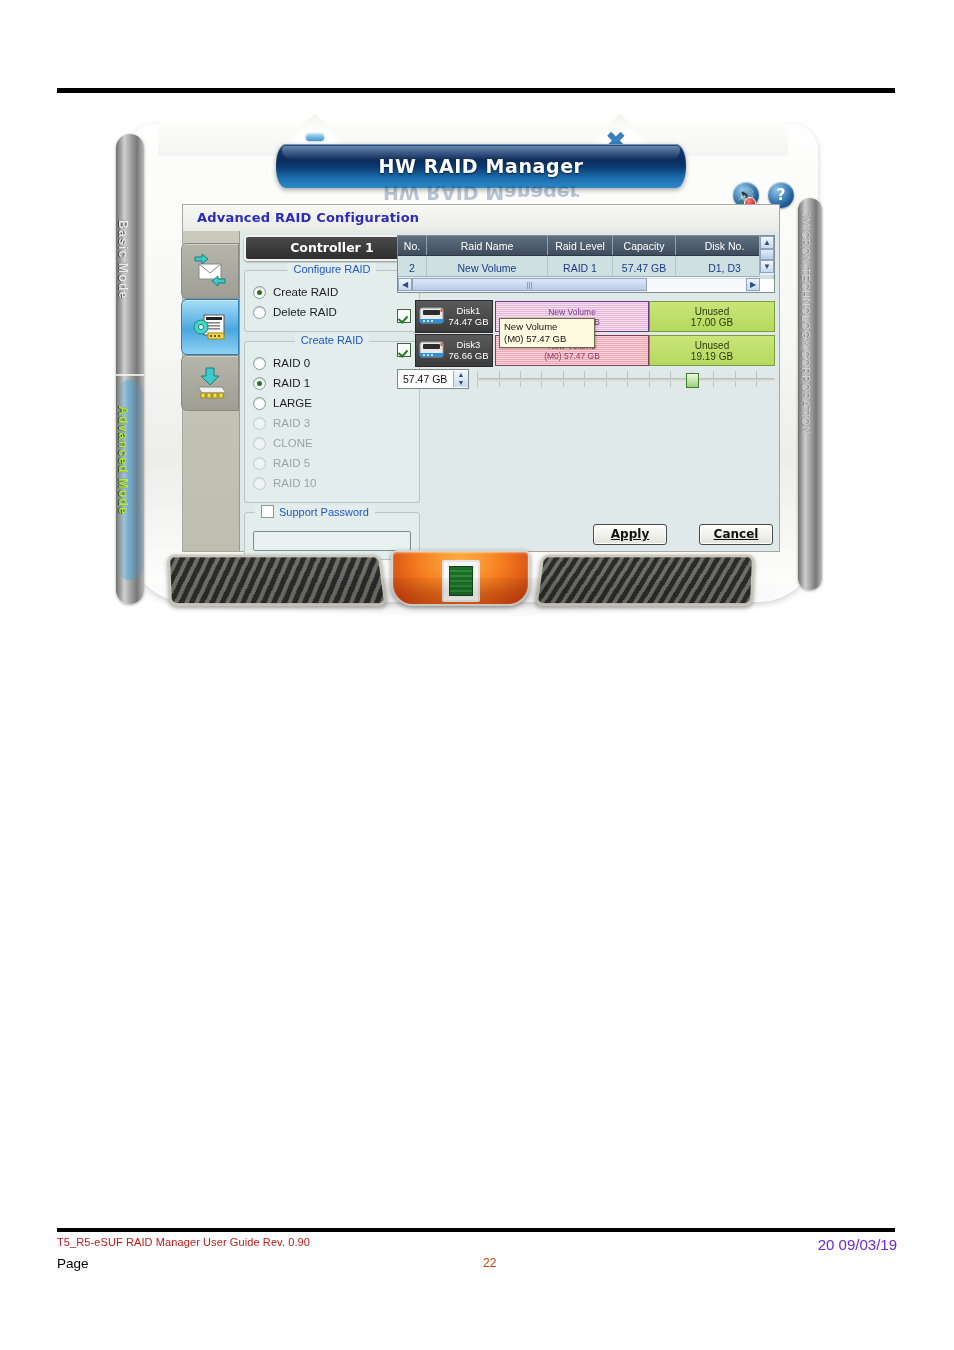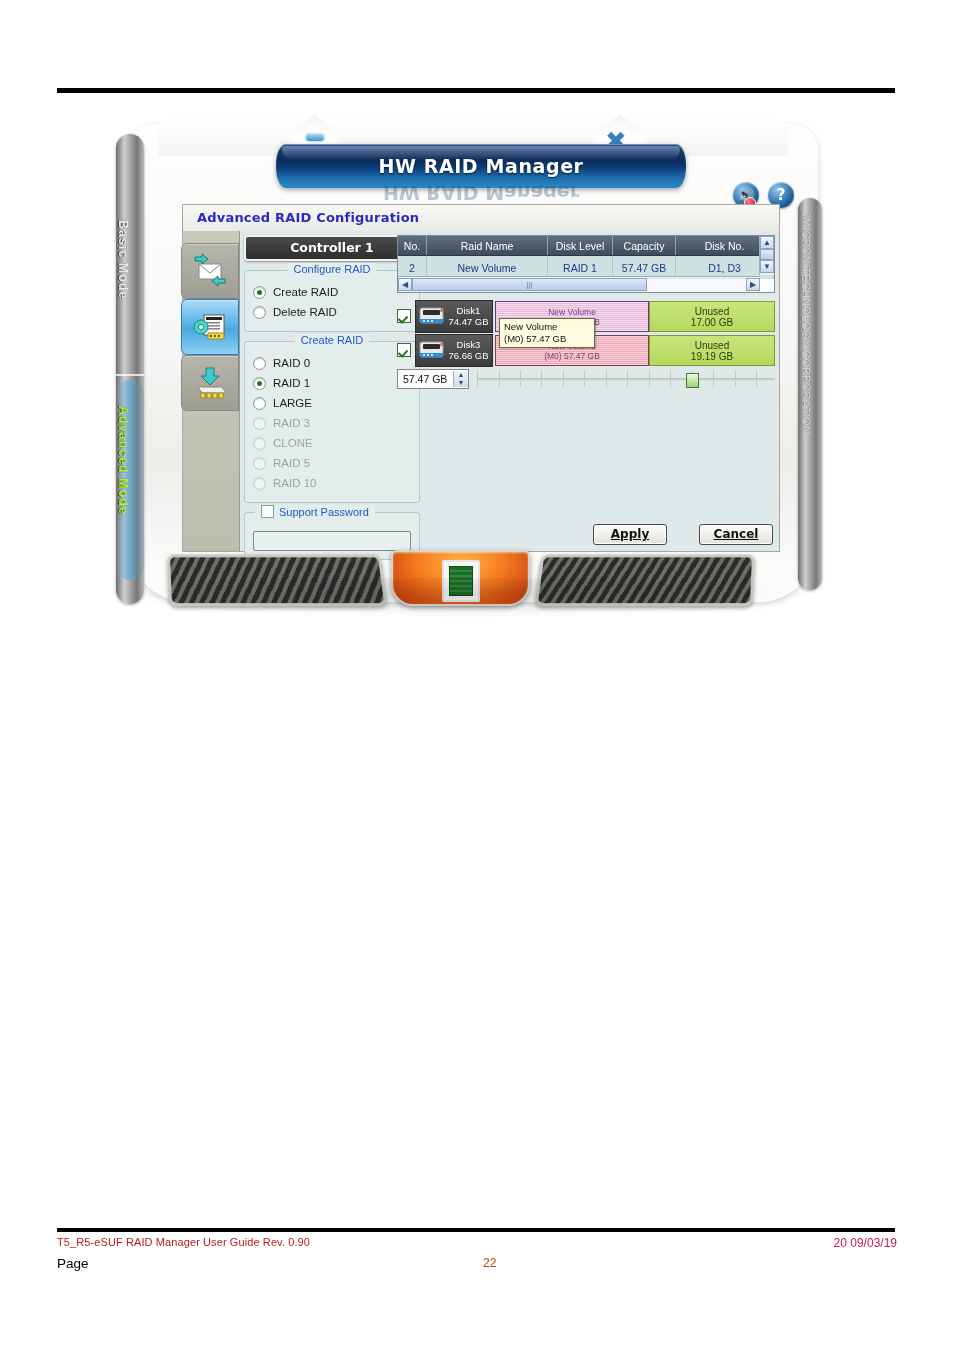--- a/index.html
+++ b/index.html
@@ -5,21 +5,21 @@
   html,body{margin:0;padding:0;}
   body{
     width:954px;height:1350px;background:#ffffff;
     font-family:"Liberation Sans",sans-serif;
     position:relative;overflow:hidden;
   }
   
   .top-rule{position:absolute;left:57px;top:88px;width:838px;height:5px;background:#000;}
   .bot-rule{position:absolute;left:57px;top:1228px;width:838px;height:4px;background:#000;}
   .footer-left{position:absolute;left:57px;top:1236px;font-size:11px;color:#b91c1c;letter-spacing:.1px;}
-  .footer-right{position:absolute;right:57px;top:1236px;font-size:12px;color:#be185d;}
+  .footer-right{position:absolute;right:57px;top:1236px;font-size:15px;color:#6d28d9;}
   .footer-page{position:absolute;left:57px;top:1256px;font-size:13.5px;color:#000;}
   .footer-num{position:absolute;left:483px;top:1256px;font-size:12px;color:#c2410c;}
 
   
   .shell{position:absolute;left:108px;top:112px;width:725px;height:510px;}
 
   .shell-body{
     position:absolute;left:20px;top:12px;width:690px;height:478px;
     background:linear-gradient(180deg,#fefefe 0%,#f7f7f5 45%,#ededea 70%,#ffffff 100%);
     border-radius:26px 26px 60px 60px;
@@ -450,21 +450,21 @@
         </div>
 
         <div class="rightcol">
 
           <div class="tbl">
             <table>
               <thead>
                 <tr>
                   <th style="width:26px">No.</th>
                   <th style="width:118px">Raid Name</th>
-                  <th style="width:62px">Disk Level</th>
+                  <th style="width:62px">Raid Level</th>
                   <th style="width:60px">Capacity</th>
                   <th>Disk No.</th>
                 </tr>
               </thead>
               <tbody>
                 <tr>
                   <td>2</td>
                   <td>New Volume</td>
                   <td>RAID 1</td>
                   <td>57.47 GB</td>

